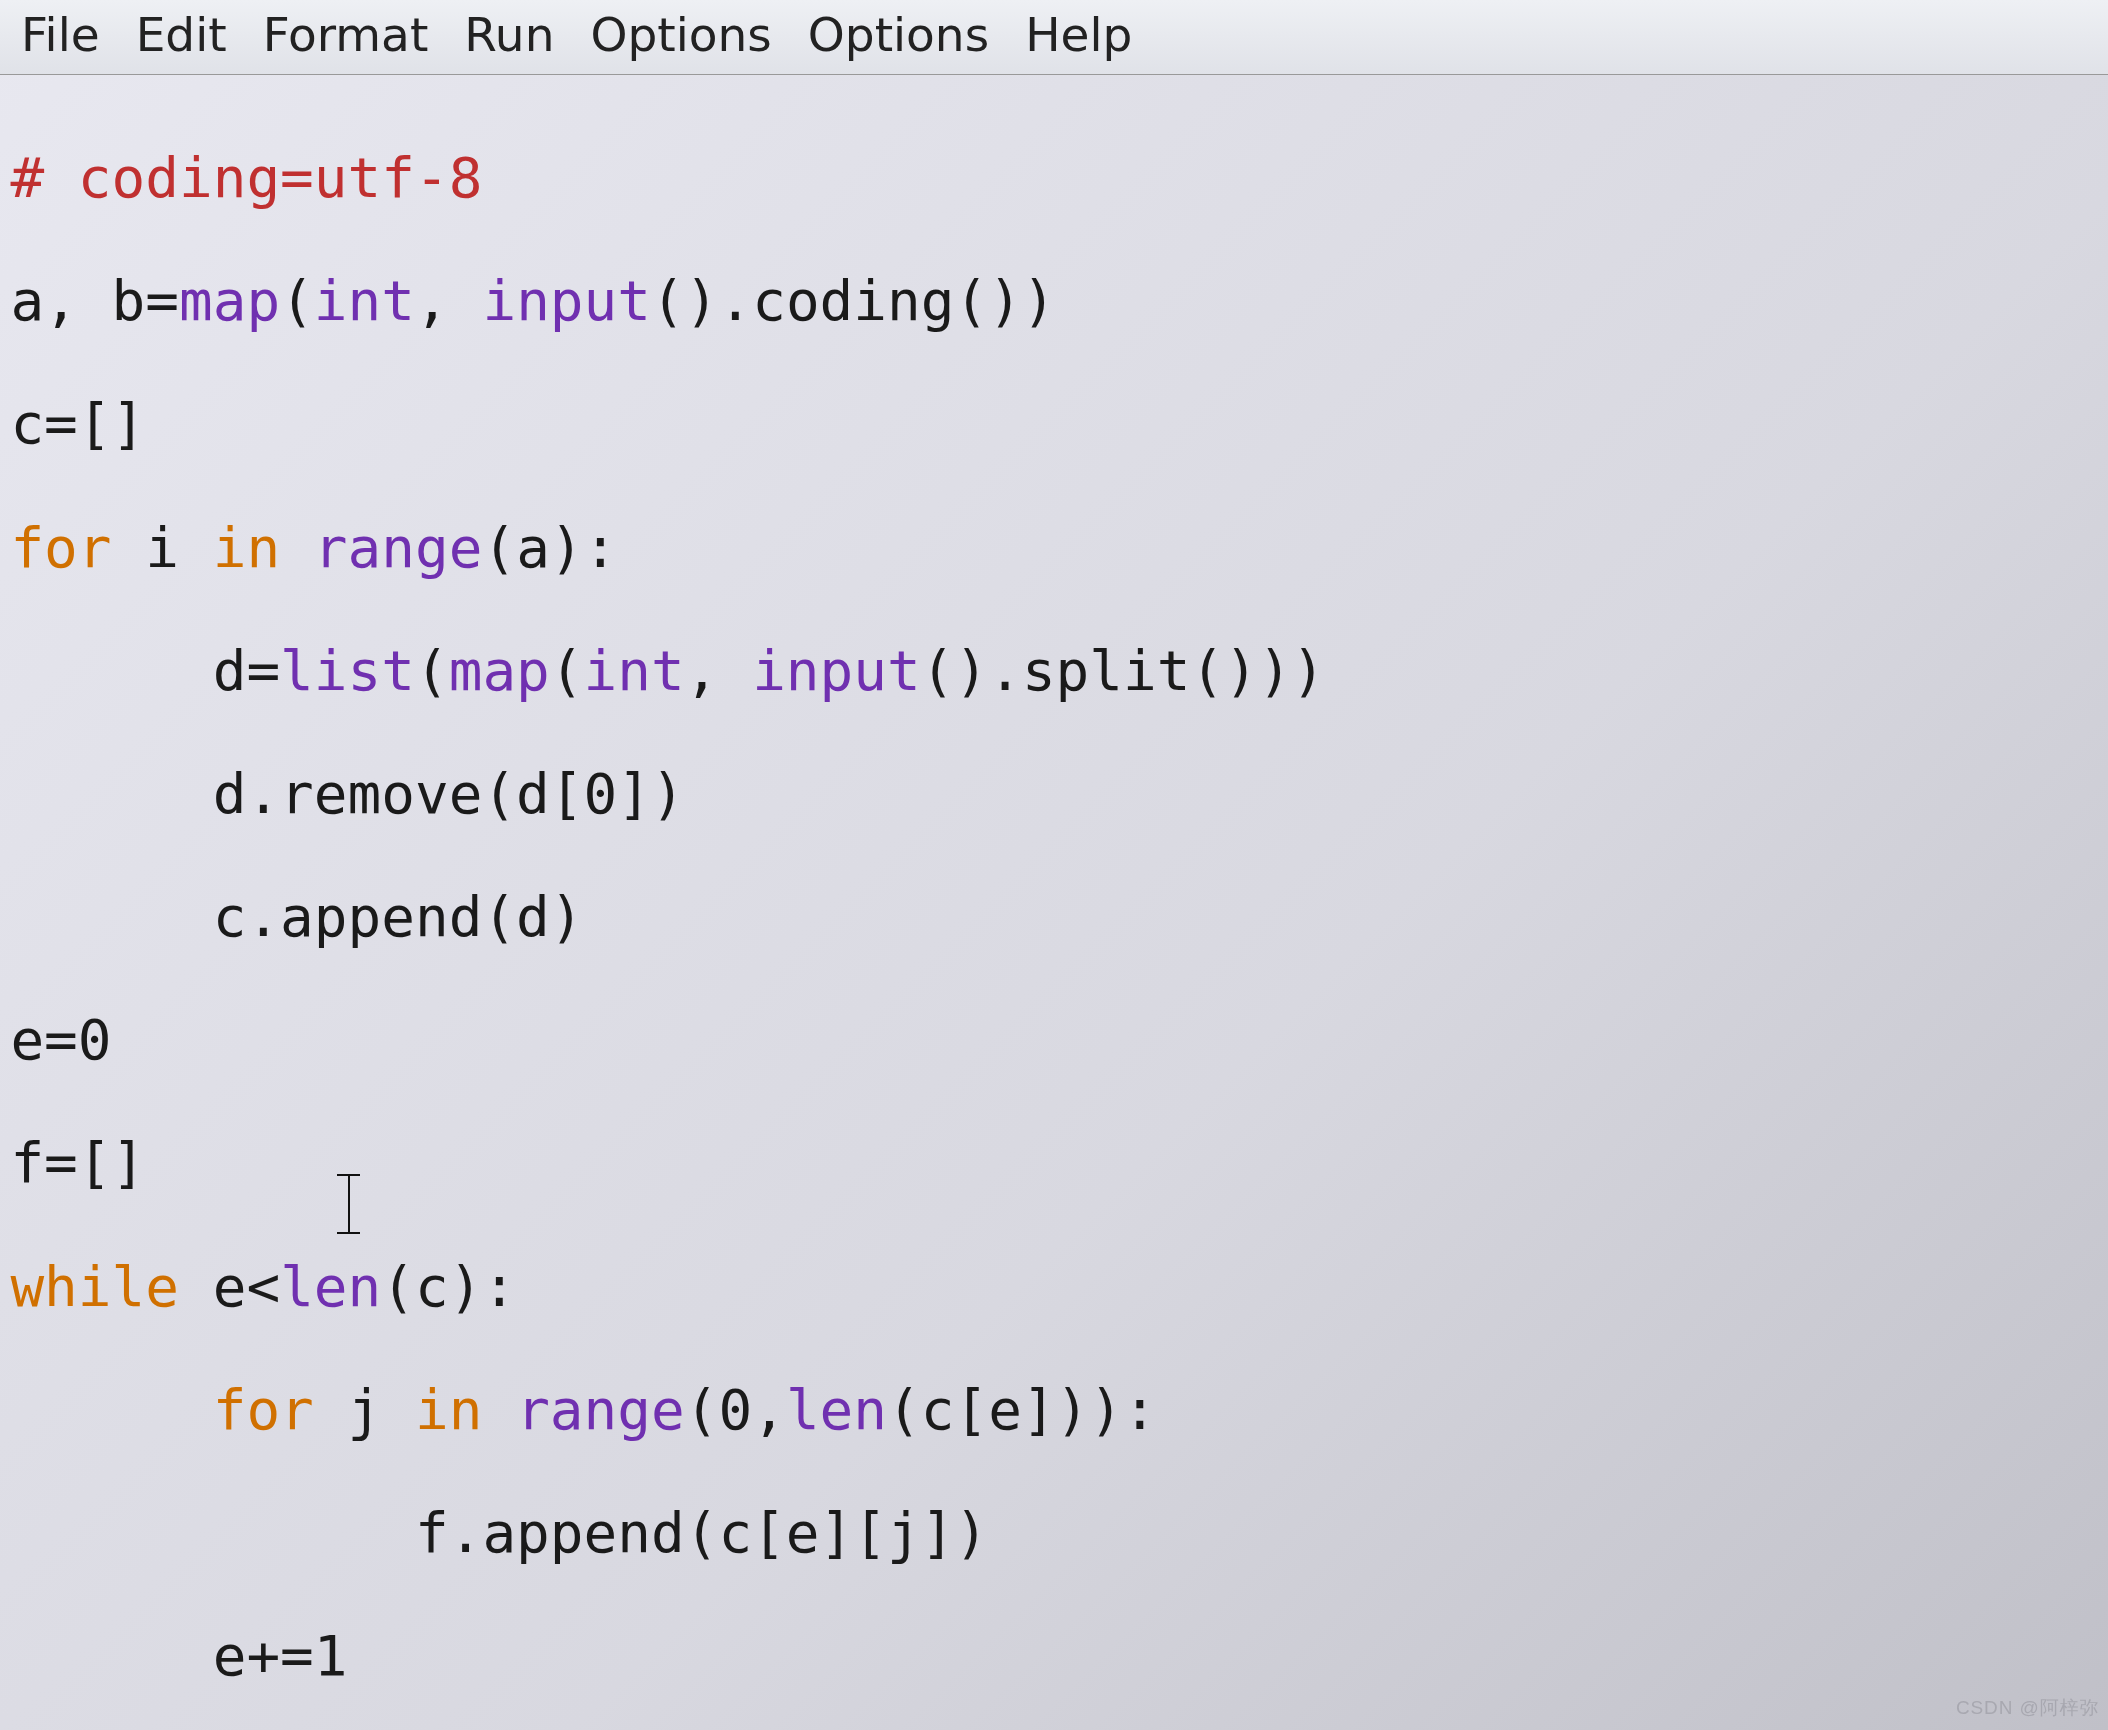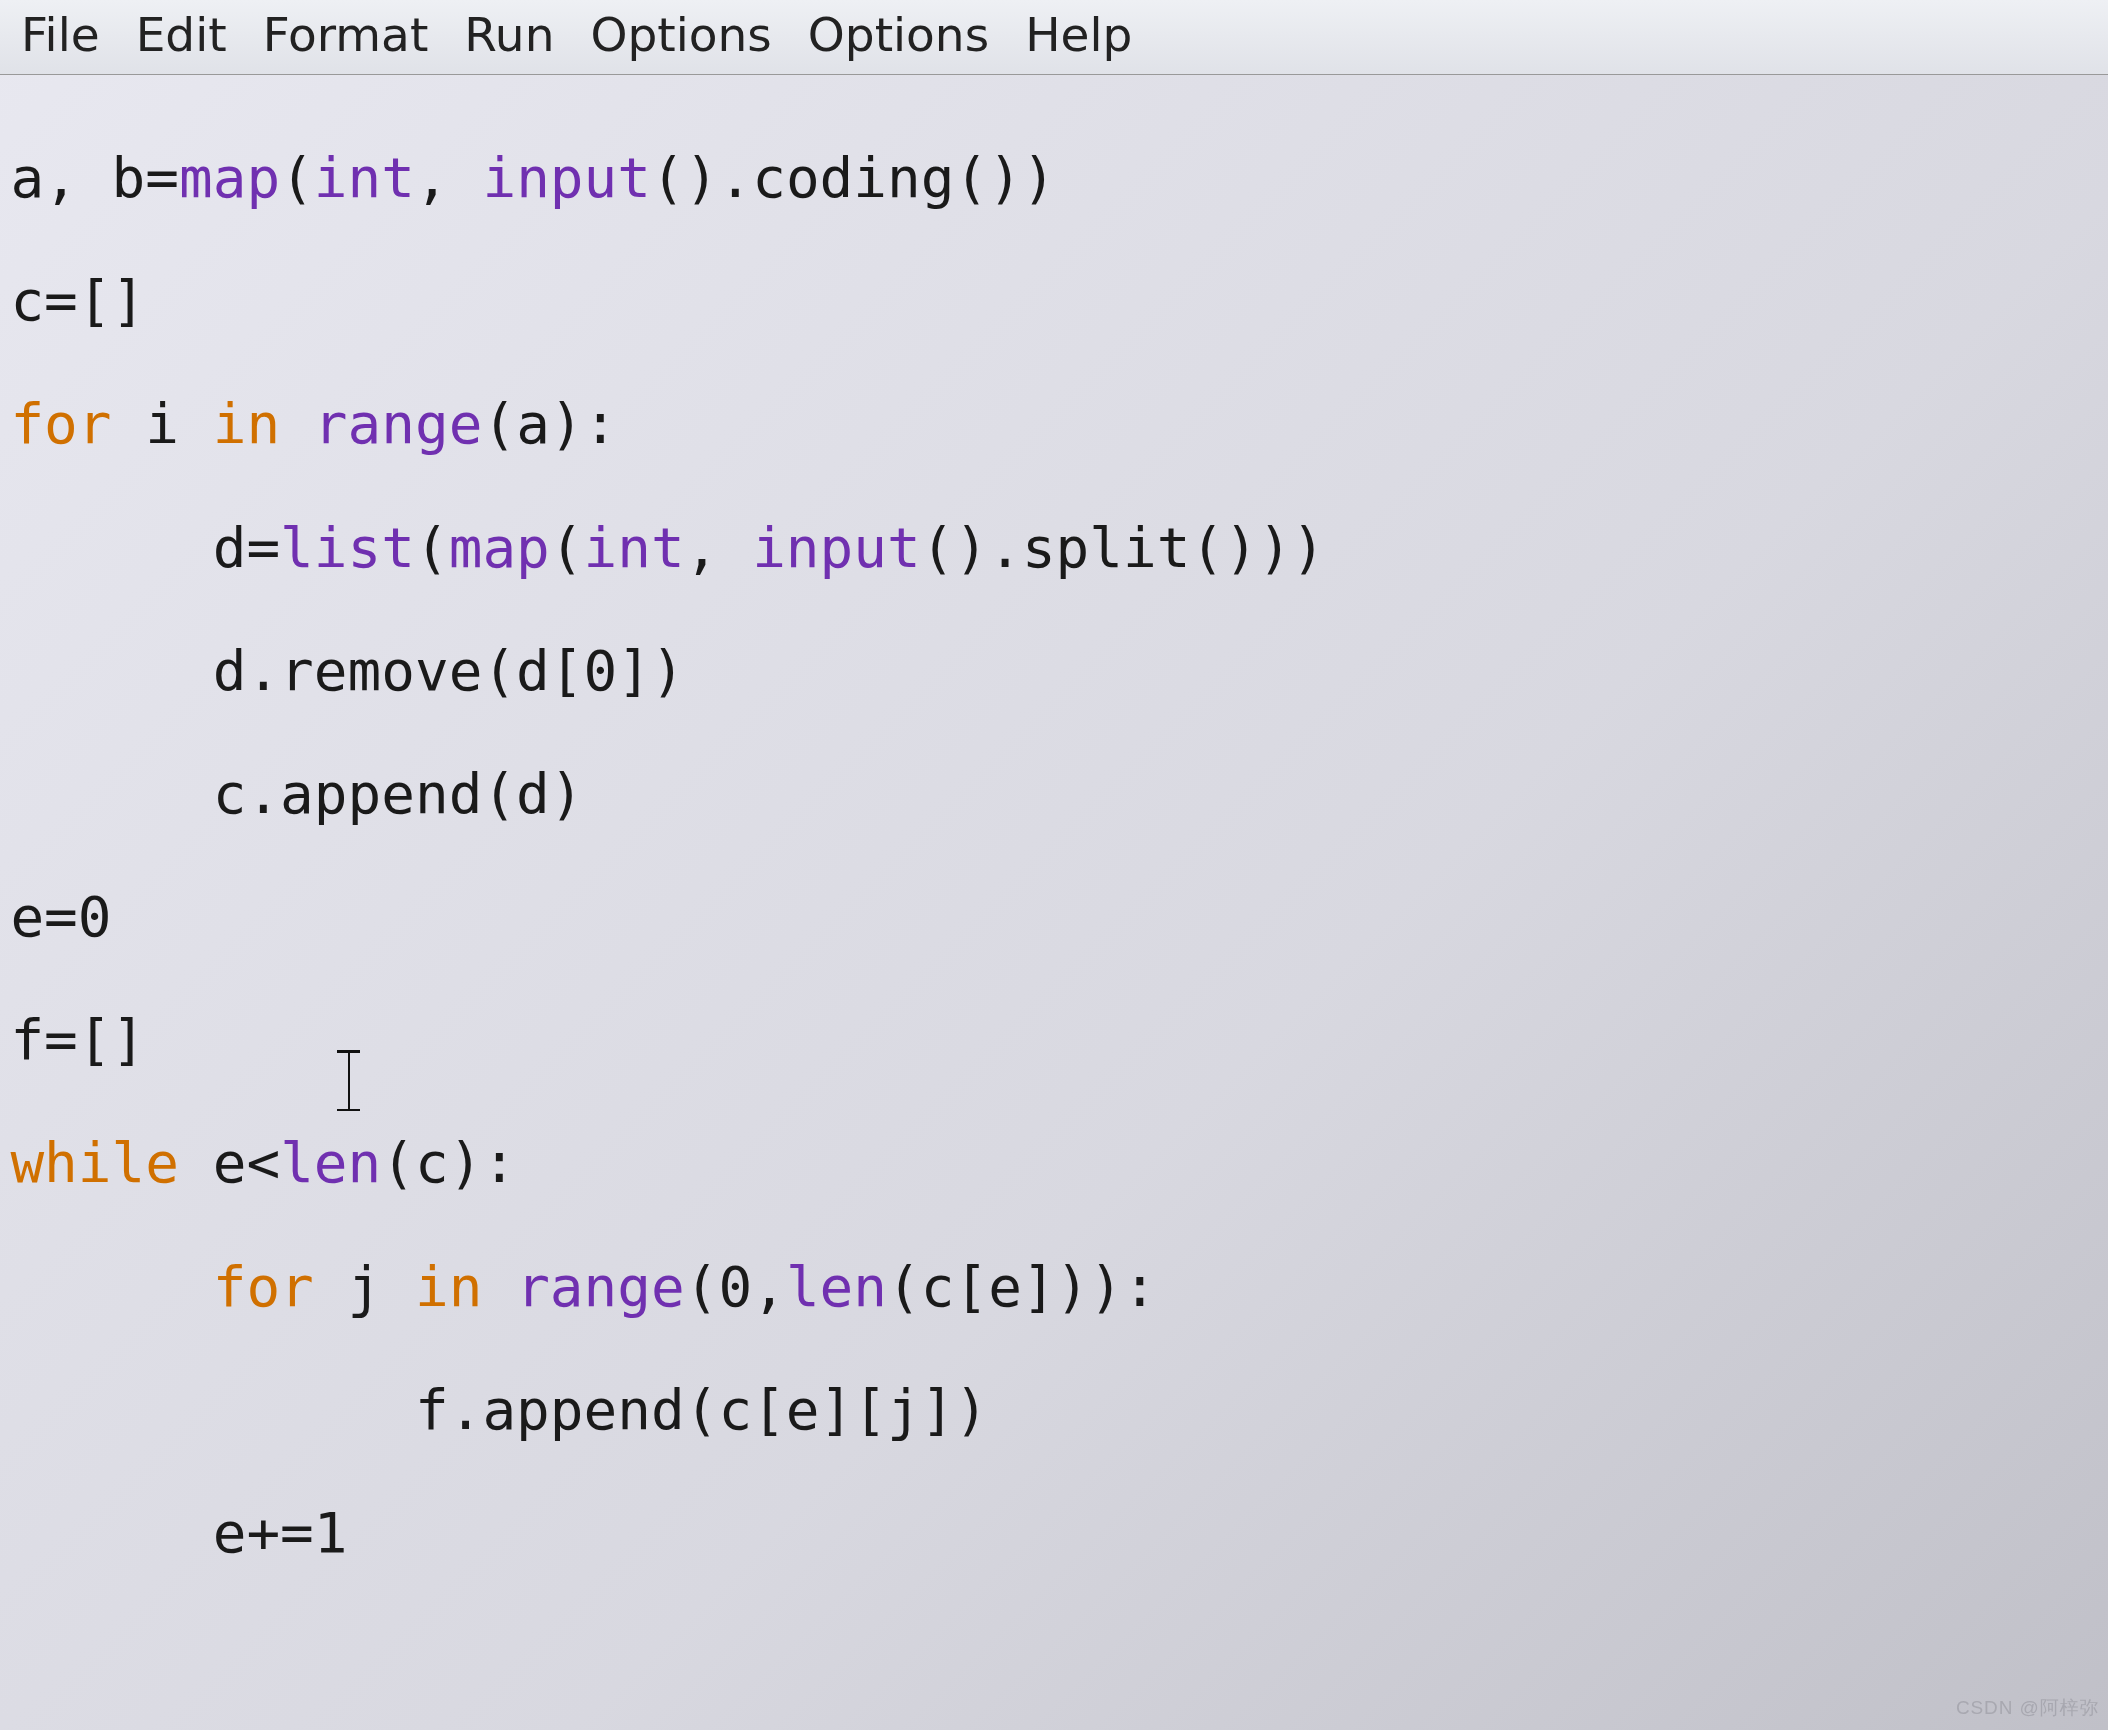--- a/index.html
+++ b/index.html
@@ -93,20 +93,21 @@
   <span>File</span>
   <span>Edit</span>
   <span>Format</span>
   <span>Run</span>
   <span>Options</span>
   <span>Options</span>
   <span>Help</span>
 </div>
 
 <div class="editor">
+<span class="line"><span class="comment"># coding=utf-8</span></span>
 <span class="line"><span class="ident">a, b=</span><span class="builtin">map</span><span class="op">(</span><span class="builtin">int</span><span class="op">, </span><span class="builtin">input</span><span class="op">().coding())</span></span>
 <span class="line"><span class="ident">c=[]</span></span>
 <span class="line"><span class="keyword">for</span><span class="ident"> i </span><span class="keyword">in</span><span class="ident"> </span><span class="builtin">range</span><span class="op">(a):</span></span>
 <span class="line"><span class="ident">      d=</span><span class="builtin">list</span><span class="op">(</span><span class="builtin">map</span><span class="op">(</span><span class="builtin">int</span><span class="op">, </span><span class="builtin">input</span><span class="op">().split()))</span></span>
 <span class="line"><span class="ident">      d.remove(d[0])</span></span>
 <span class="line"><span class="ident">      c.append(d)</span></span>
 <span class="line"><span class="ident">e=0</span></span>
 <span class="line"><span class="ident">f=[]      </span><span class="caret"><span class="under"></span></span></span>
 <span class="line"><span class="keyword">while</span><span class="ident"> e&lt;</span><span class="builtin">len</span><span class="op">(c):</span></span>
 <span class="line"><span class="ident">      </span><span class="keyword">for</span><span class="ident"> j </span><span class="keyword">in</span><span class="ident"> </span><span class="builtin">range</span><span class="op">(0,</span><span class="builtin">len</span><span class="op">(c[e])):</span></span>

